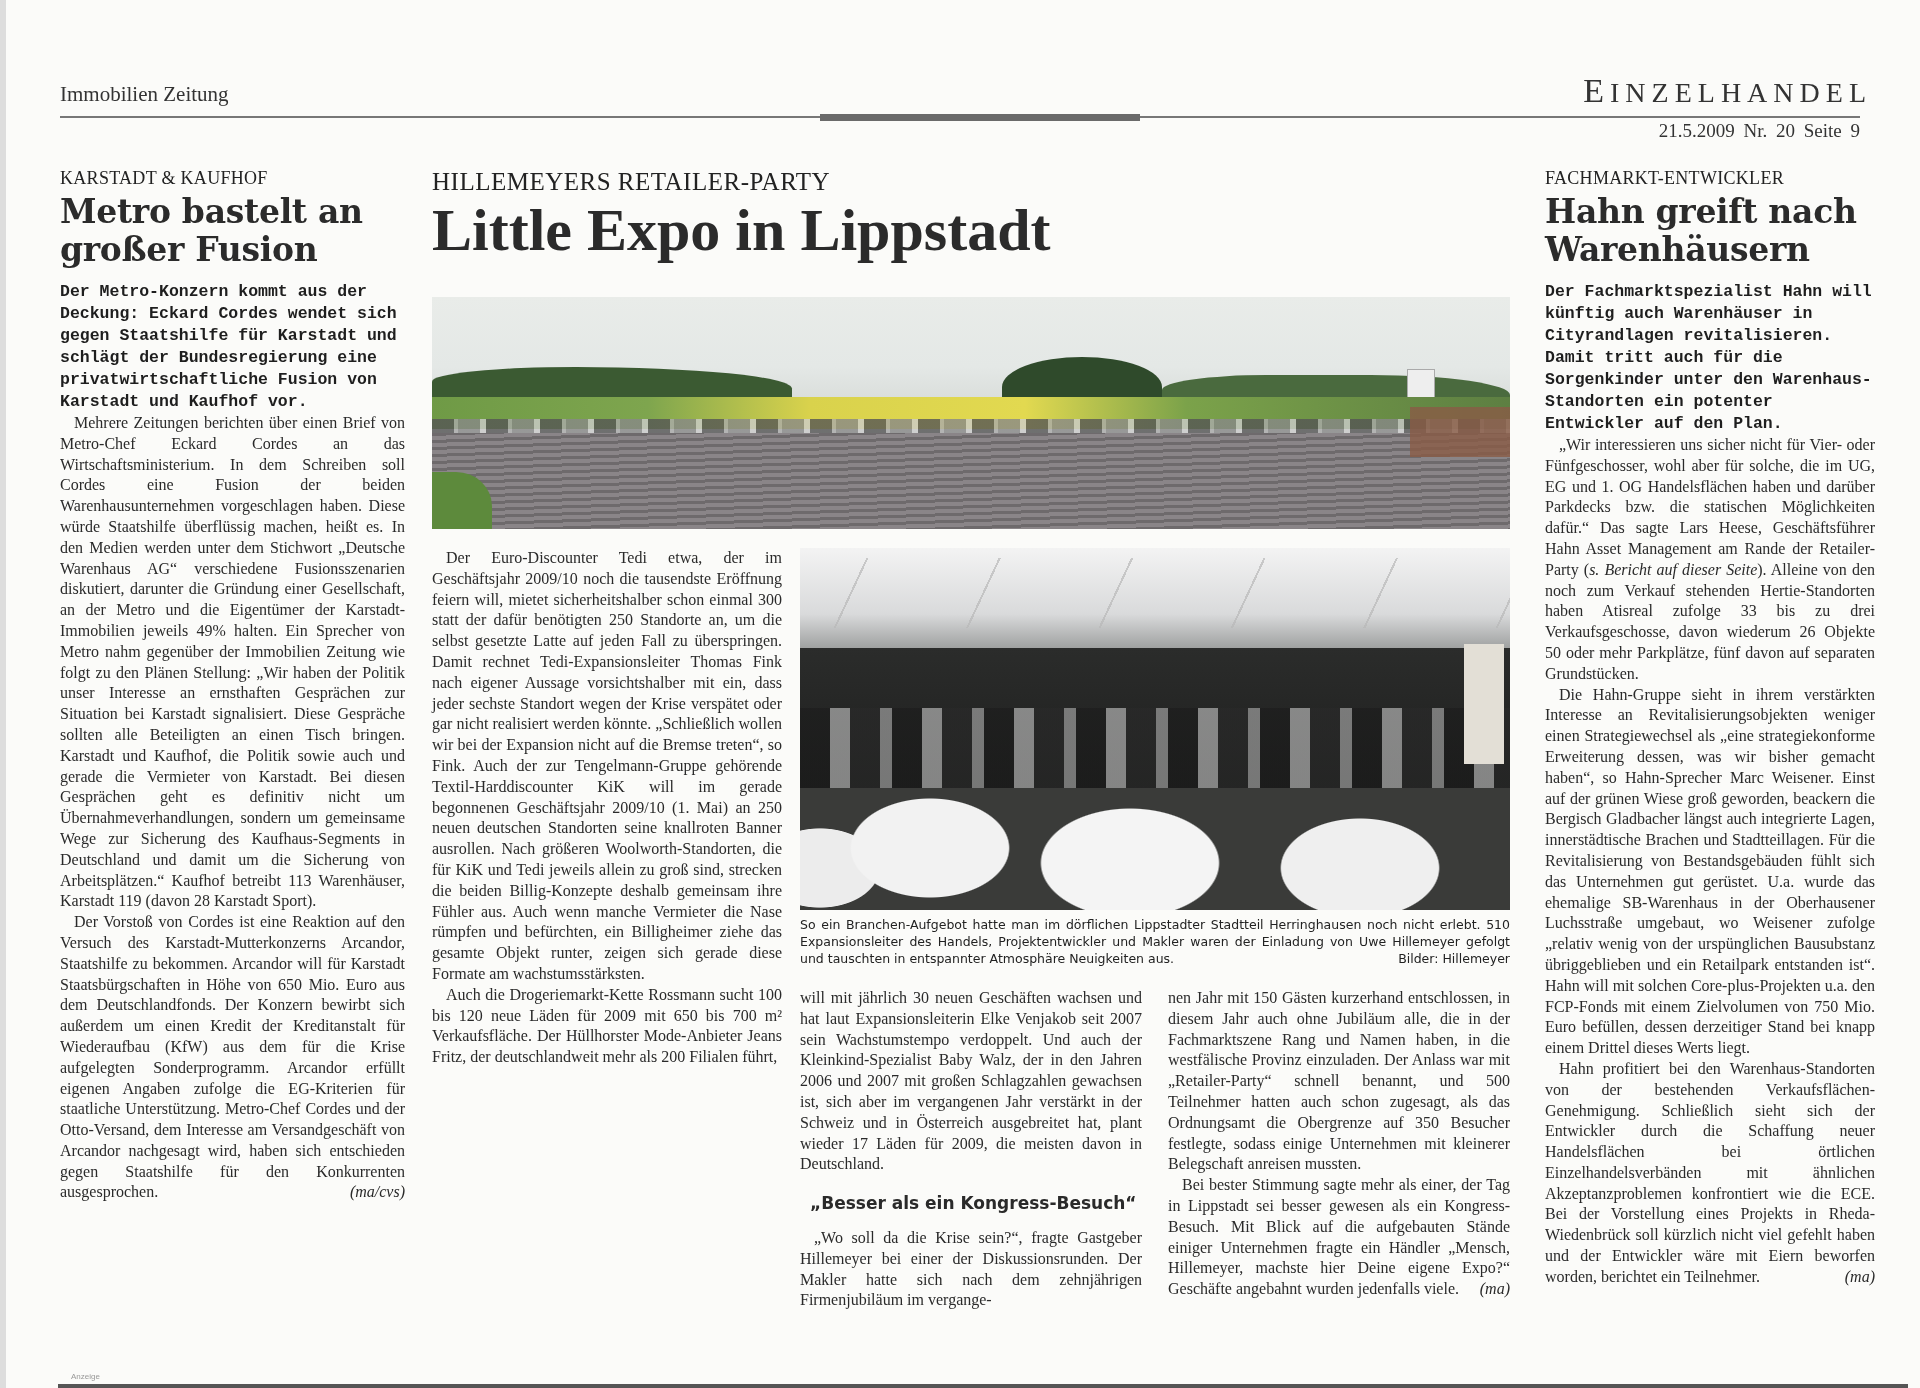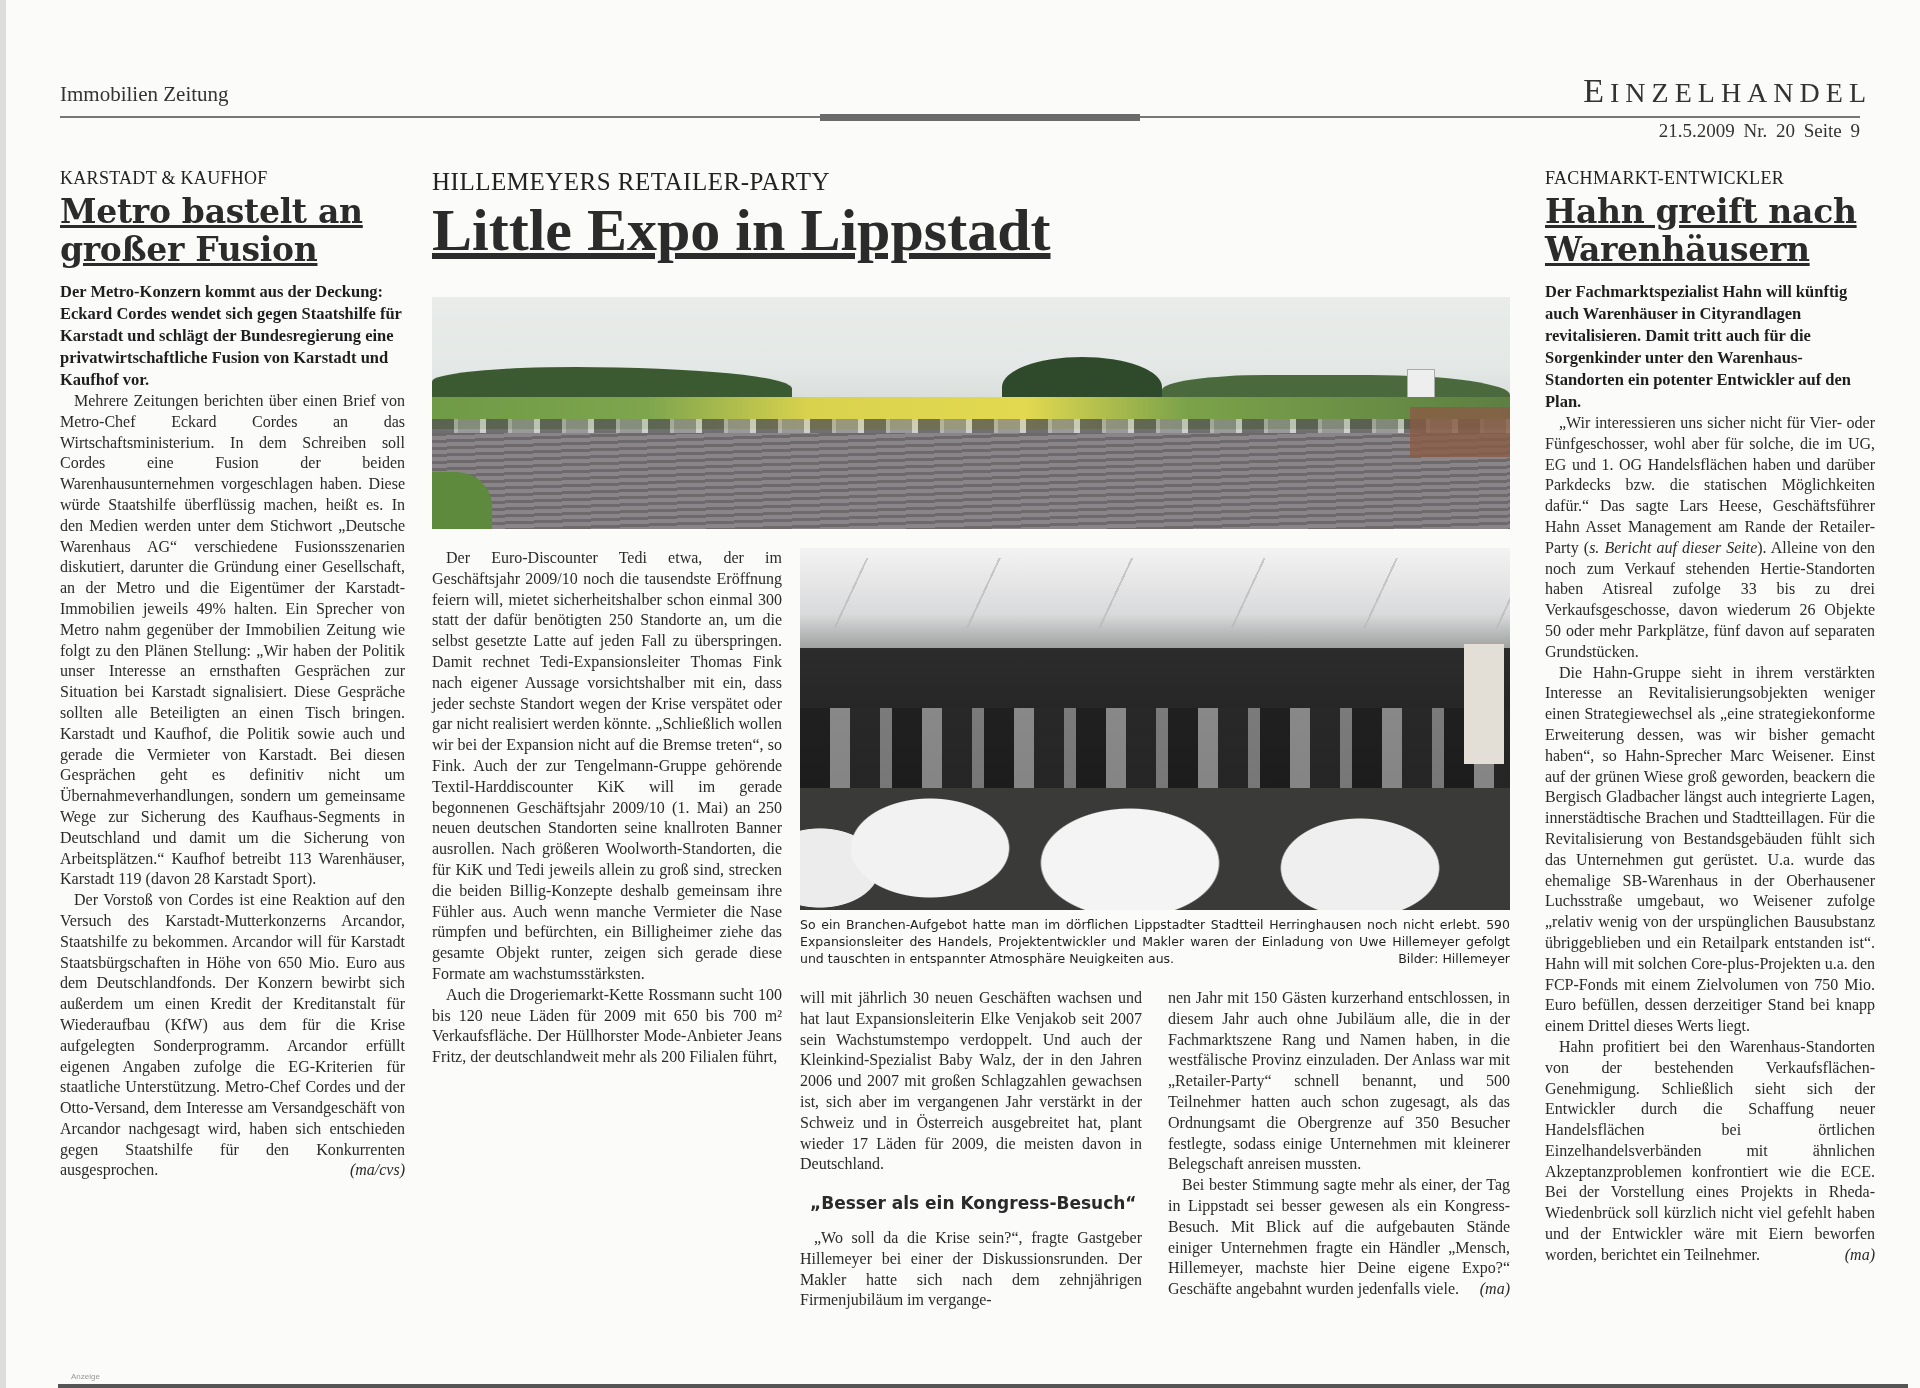--- a/index.html
+++ b/index.html
@@ -18,23 +18,23 @@
   .mh-bar { position: absolute; left: 760px; top: 44px; width: 320px; height: 7px; background: #6a6a6a; }
 
   
   .col { position: absolute; top: 168px; }
   .col-left { left: 60px; width: 345px; }
   .col-mid { left: 432px; width: 1080px; }
   .col-right { left: 1545px; width: 330px; }
 
   .kicker { font-family: "Liberation Serif", serif; font-size: 18px; letter-spacing: 0.3px; color: #222; }
   .kicker-mid { font-size: 25px; letter-spacing: 0.5px; }
-  .headline { font-family: "DejaVu Serif", serif; font-weight: bold; font-size: 33px; line-height: 38px; color: #2b2b2b; margin-top: 4px; letter-spacing: -0.3px; text-decoration: underline; }
+  .headline { font-family: "DejaVu Serif", serif; font-weight: bold; font-size: 33px; line-height: 38px; color: #2b2b2b; margin-top: 4px; letter-spacing: -0.3px; }
   .headline-mid { font-family: "Liberation Serif", serif; font-weight: bold; font-size: 60px; line-height: 64px; margin-top: 2px; letter-spacing: 0; }
-  .lead { font-family: Liberation Serif, serif; font-weight: bold; font-size: 16.5px; line-height: 22px; color: #1e1e1e; margin-top: 12px; }
+  .lead { font-family: Liberation Mono, monospace; font-weight: bold; font-size: 16.5px; line-height: 22px; color: #1e1e1e; margin-top: 12px; }
   .body { font-family: "Liberation Serif", serif; font-size: 16px; line-height: 20.8px; color: #2a2a2a; text-align: justify; hyphens: manual; }
   .body p { text-indent: 14px; }
   .body p.first { }
   .author { font-style: italic; float: right; }
   .subhead { font-family: "DejaVu Sans", sans-serif; font-weight: bold; font-size: 17px; color: #2a2a2a; margin: 18px 0 14px 10px; }
   .caption { font-family: "DejaVu Sans", sans-serif; font-size: 12.5px; line-height: 17px; color: #222; text-align: justify; }
   .credit { float: right; }
 
   
   .photo-pano { position: absolute; left: 432px; top: 297px; width: 1078px; height: 232px; overflow: hidden; background: linear-gradient(#e9ece9 0%, #e4e8e6 30%, #d7dbd8 48%); }
@@ -120,21 +120,21 @@
 <figure class="photo-tent">
   <div class="tent-roof"></div>
   <div class="tent-peaks"></div>
   <div class="tent-crowd"></div>
   <div class="tent-shirts"></div>
   <div class="tent-tables"></div>
   <div class="tent-banner"></div>
 </figure>
 
 <figcaption class="caption-box caption">
-  <span>So ein Branchen-Aufgebot hatte man im dörflichen Lippstadter Stadtteil Herringhausen noch nicht erlebt. 590 Expansionsleiter des Handels, Projektentwickler und Makler waren der Einladung von Uwe Hillemeyer gefolgt und tauschten in entspannter Atmosphäre Neuigkeiten aus.</span>
+  <span>So ein Branchen-Aufgebot hatte man im dörflichen Lippstadter Stadtteil Herringhausen noch nicht erlebt. 510 Expansionsleiter des Handels, Projektentwickler und Makler waren der Einladung von Uwe Hillemeyer gefolgt und tauschten in entspannter Atmosphäre Neuigkeiten aus.</span>
   <span class="credit">Bilder: Hillemeyer</span>
 </figcaption>
 
 <div class="mid-col-b">
   <div class="body">
     <p style="text-indent:0">will mit jährlich 30 neuen Geschäften wachsen und hat laut Expansionsleiterin Elke Venjakob seit 2007 sein Wachstumstempo verdoppelt. Und auch der Kleinkind-Spezialist Baby Walz, der in den Jahren 2006 und 2007 mit großen Schlagzahlen gewachsen ist, sich aber im vergangenen Jahr verstärkt in der Schweiz und in Österreich ausgebreitet hat, plant wieder 17 Läden für 2009, die meisten davon in Deutschland.</p>
     <div class="subhead">„Besser als ein Kongress-Besuch“</div>
     <p>„Wo soll da die Krise sein?“, fragte Gastgeber Hillemeyer bei einer der Diskussionsrunden. Der Makler hatte sich nach dem zehnjährigen Firmenjubiläum im vergange-</p>
   </div>
 </div>

